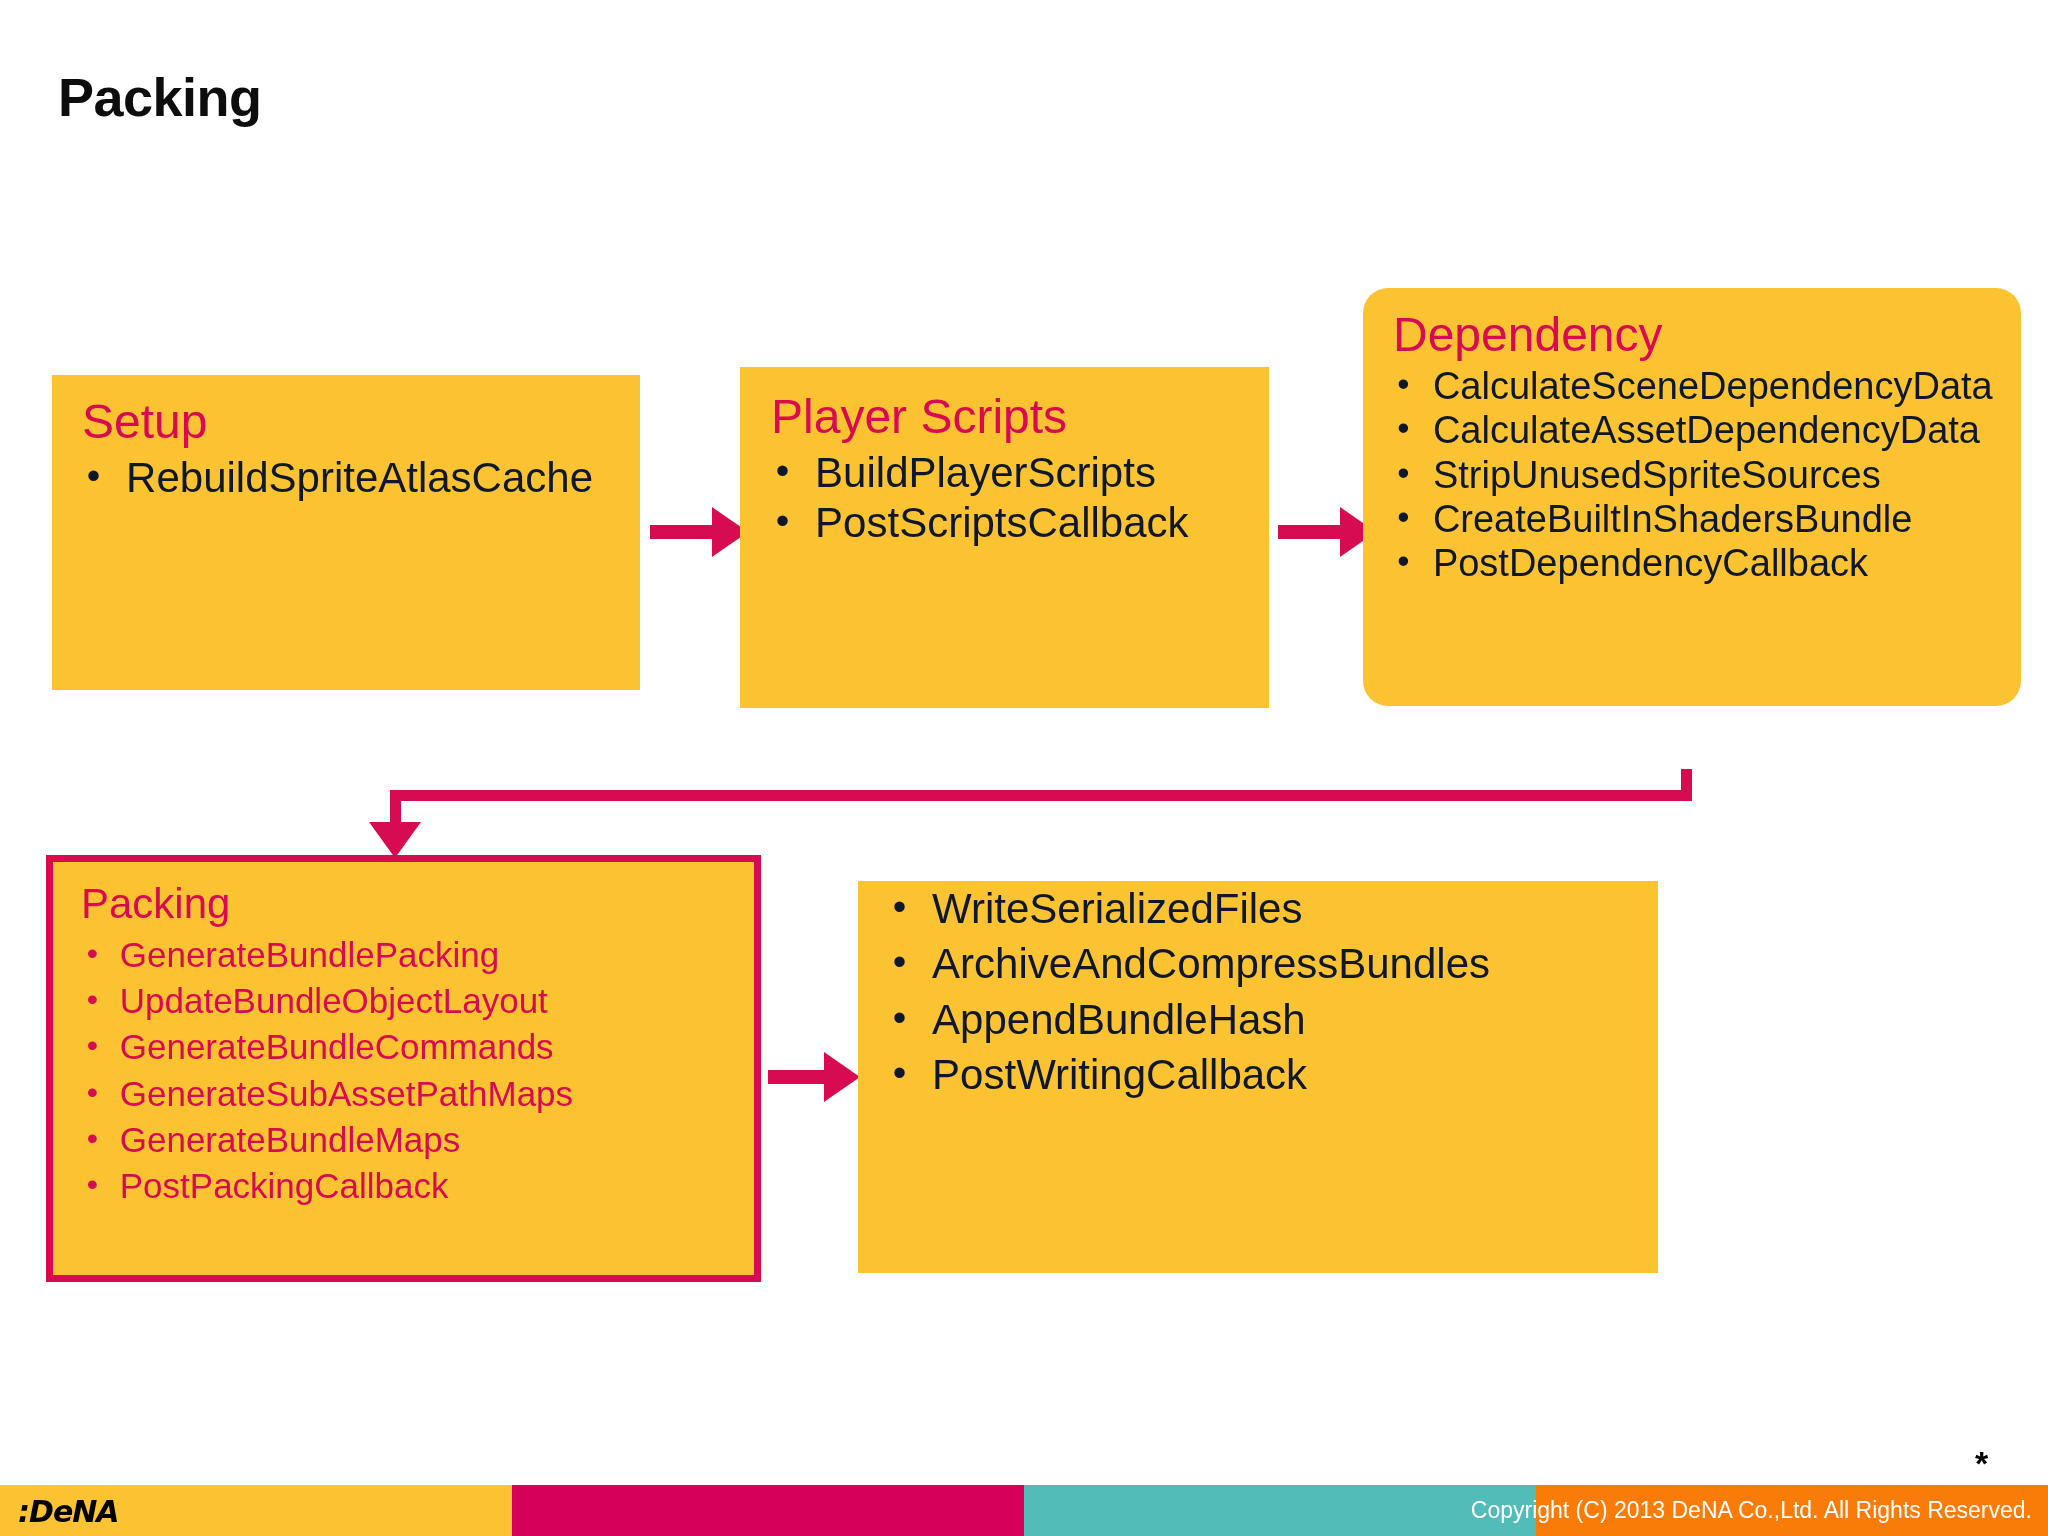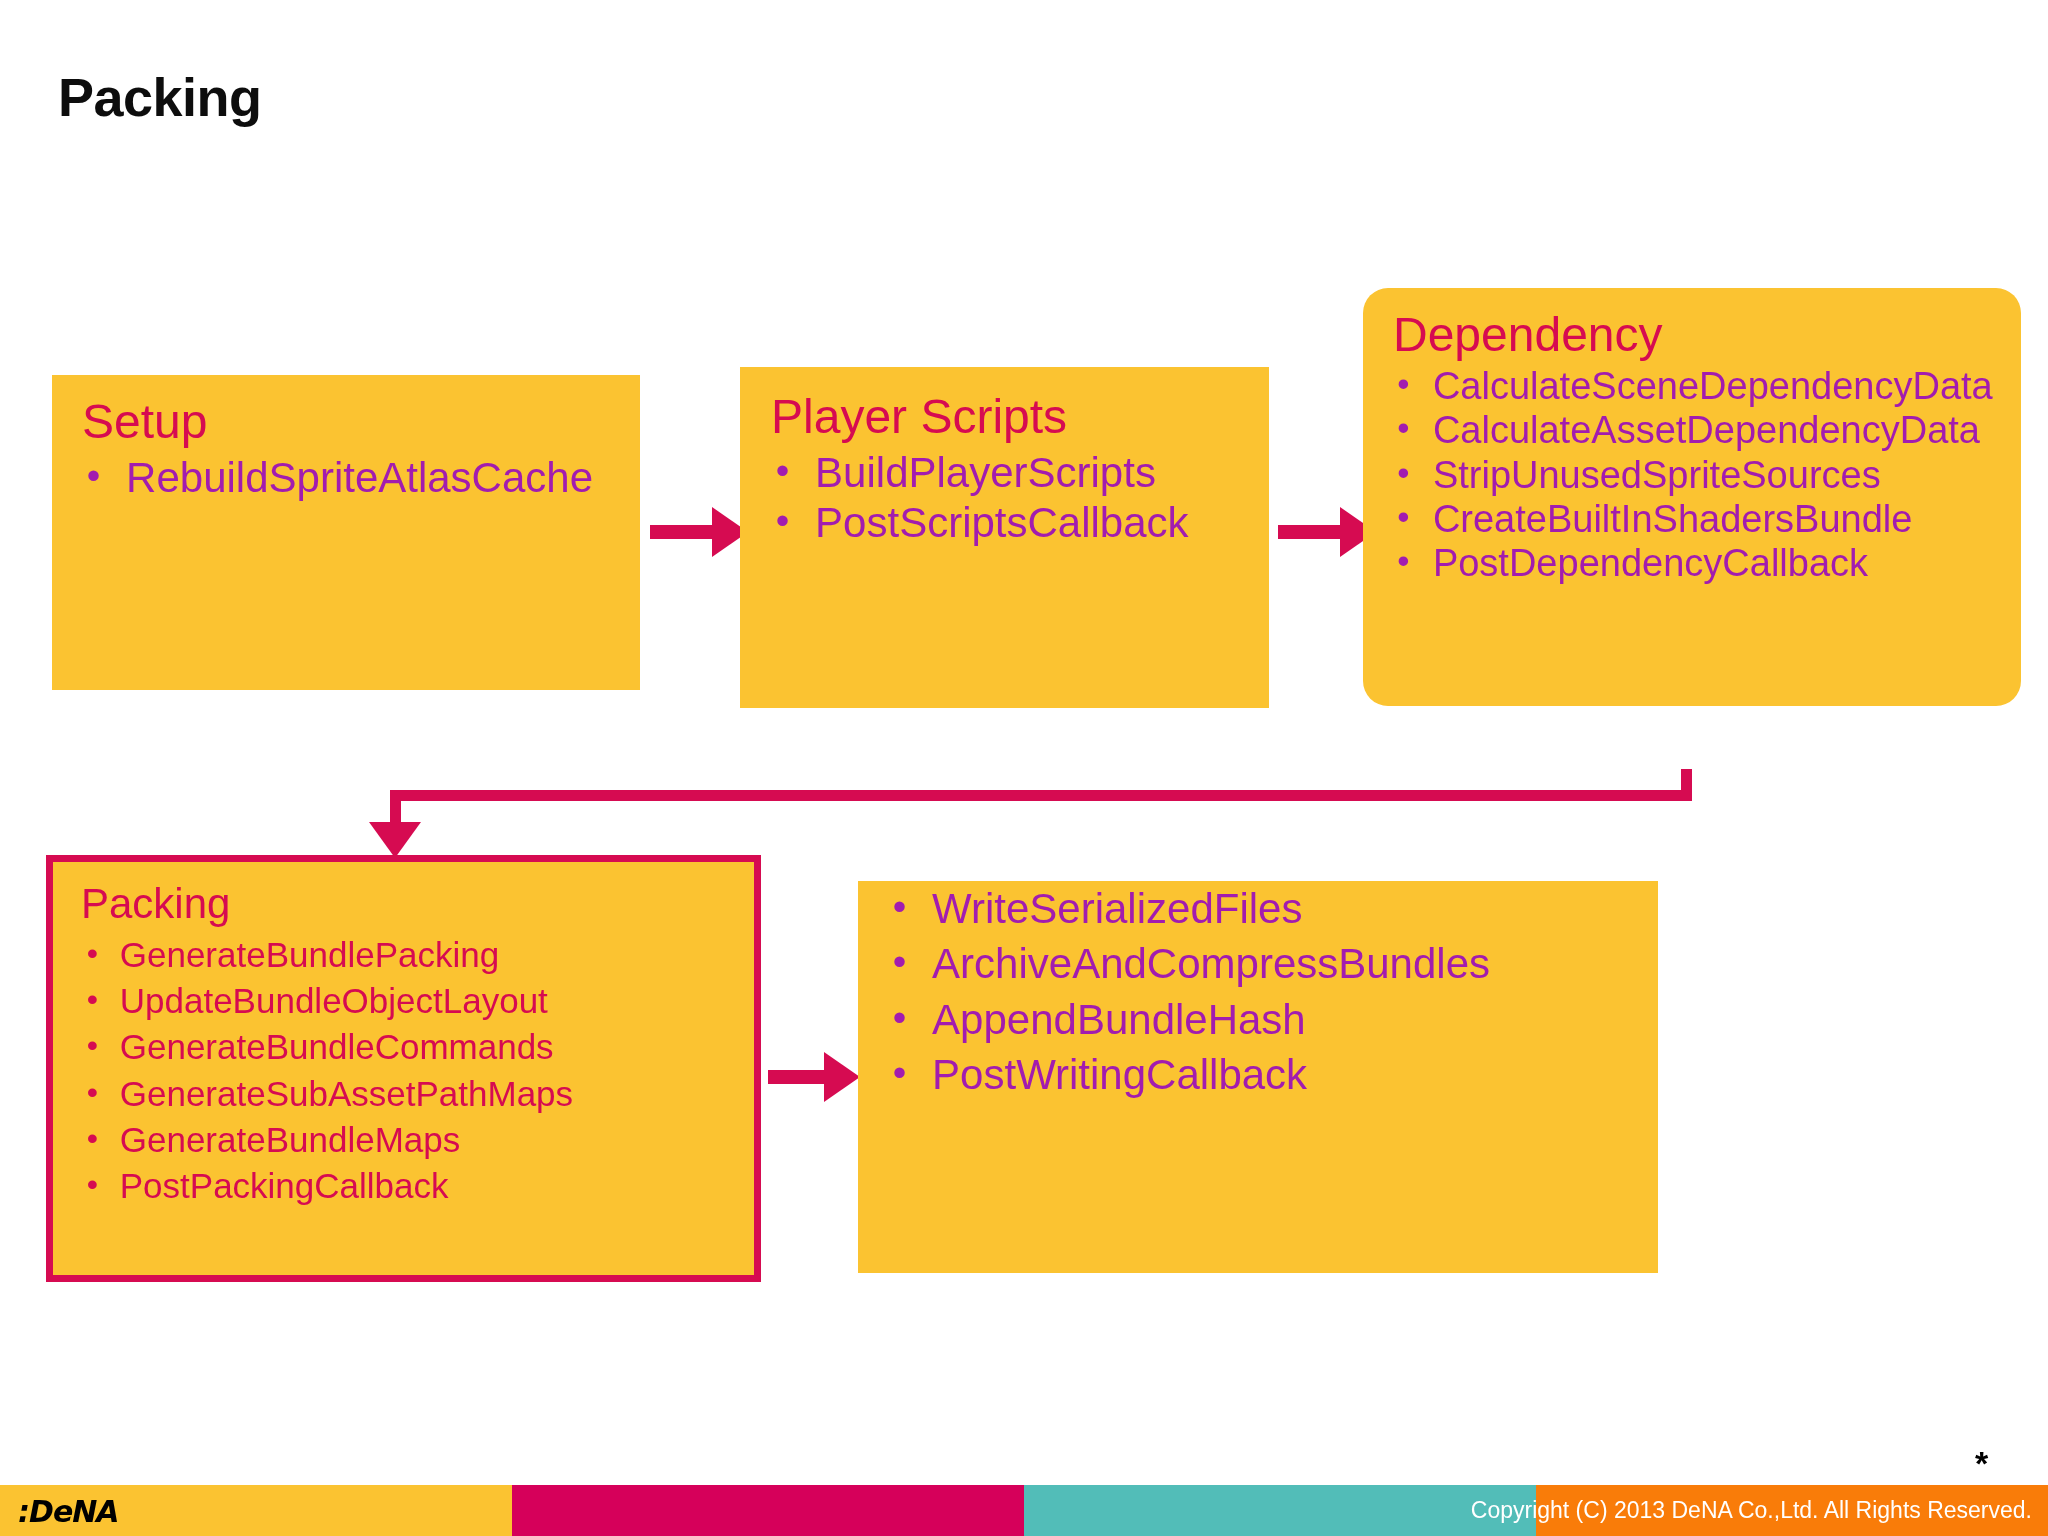--- a/index.html
+++ b/index.html
@@ -44,21 +44,21 @@
     white-space: nowrap;
   }
   .stage-list {
     list-style: none;
     margin: 0;
     padding: 0;
   }
   .stage-list li {
     position: relative;
     padding-left: 1.05em;
-    color: #a21caf;
+    color: #0f172a;
     line-height: 1.17;
   }
   .stage-list li::before {
     content: "\2022";
     position: absolute;
     left: 0.12em;
     top: 0;
     font-size: 0.92em;
   }
   .stage.crimson-text .stage-list li { color: #D60B51; }

